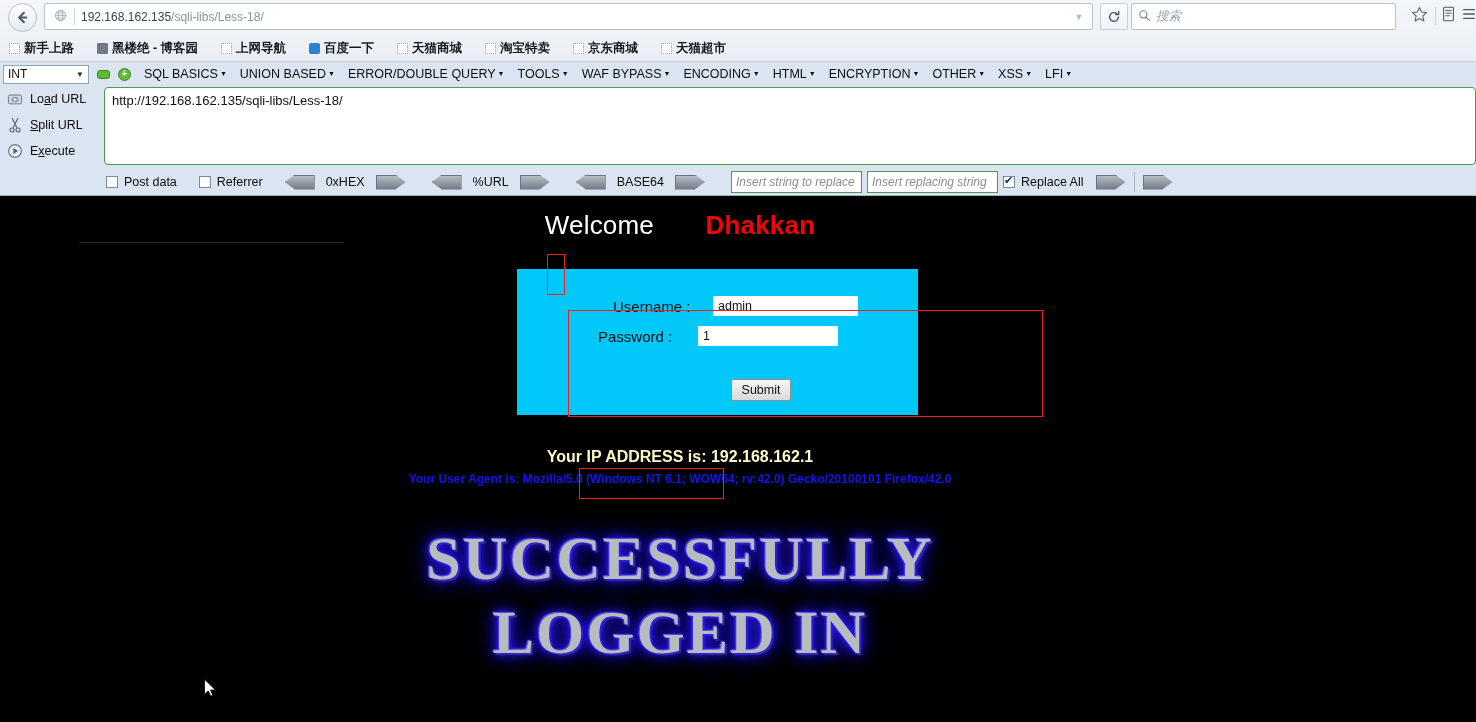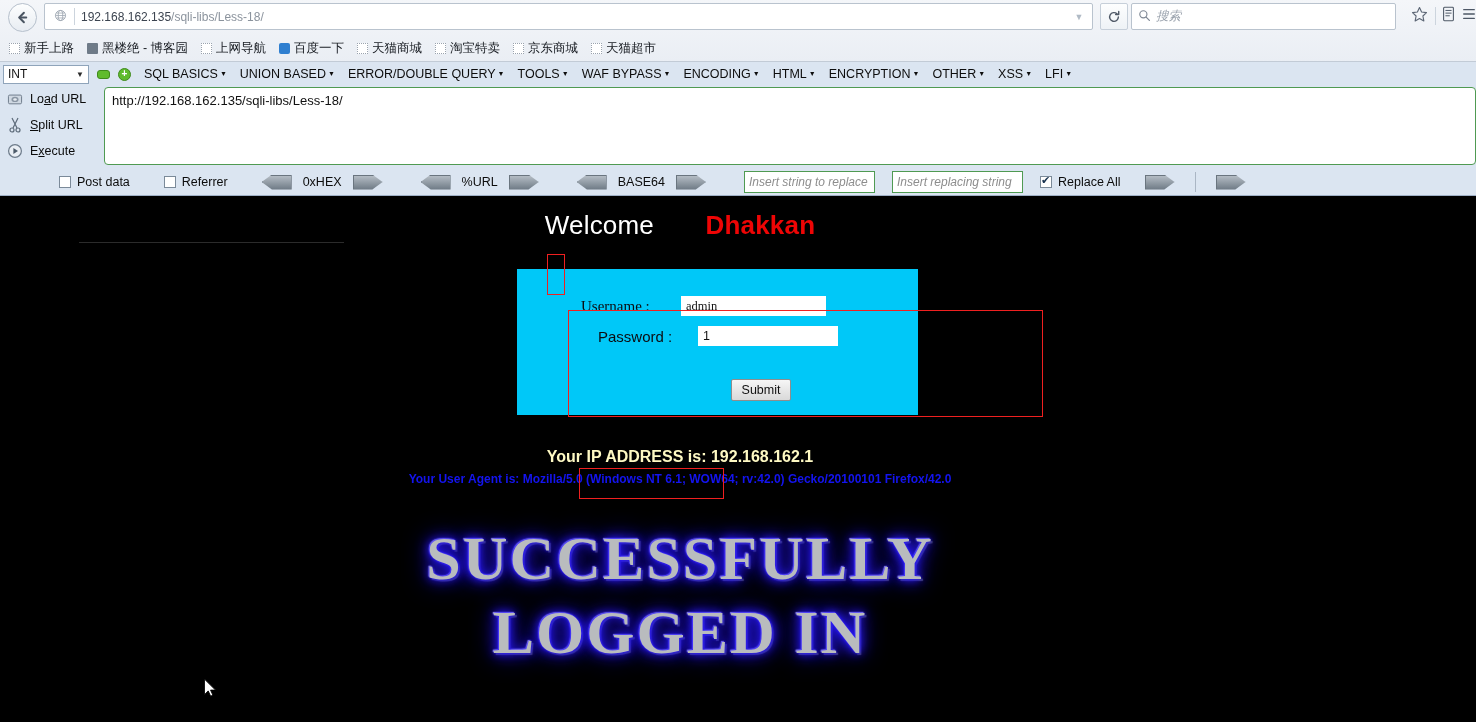--- a/index.html
+++ b/index.html
@@ -57,21 +57,21 @@
   #search-icon-glyph{ width:24px; text-align:center; color:#7e8794; font-size:12px; }
   #search-placeholder{ font-size:12.5px; color:#9aa2ad; font-style:italic; }
   #star-button{ position:absolute; right:48px; top:6px; font-size:17px; color:#5c6675; }
   #reader-button{ position:absolute; right:20px; top:6px; font-size:16px; color:#4e5866; }
   #chrome-divider{ position:absolute; right:40px; top:7px; width:1px; height:18px; background:#ccd4dd; }
   #menu-button{ position:absolute; right:0px; top:6px; font-size:16px; color:#4e5866; }
 
   
   #bookmarks-bar{
     position:absolute; left:0; top:34px; width:100%; height:28px;
-    display:flex; align-items:center; padding-left:4px; gap:3px;
+    display:flex; align-items:center; padding-left:4px; gap:13px;font-weight:bold;
   }
   .bookmark-item{
     display:flex; align-items:center; gap:4px;
     padding:2px 5px; font-size:12.5px; color:#15191f;
     white-space:nowrap;
   }
   .bm-icon{
     width:11px; height:11px; border:1px dotted #9aa3ae; background:#fff;
     display:inline-block; flex:none;
   }
@@ -121,21 +121,21 @@
   .hb-action .lbl{ font-size:12.5px; color:#0b0b0b; }
   .hb-action .lbl u{ text-decoration:underline; }
   #hb-textarea{
     position:absolute; left:104px; top:1px; right:0px; height:78px;
     background:#fff; border:1px solid #4f9a52; border-radius:4px;
     padding:5px 7px; font-size:13px; color:#111;
   }
 
   #hackbar-optrow{
     position:absolute; left:0; top:106px; width:100%; height:28px;
-    display:flex; align-items:center; padding-left:59px; gap:12px;
+    display:flex; align-items:center; padding-left:106px; gap:0;
   }
   .opt-check{ display:flex; align-items:center; gap:6px; font-size:12.5px; color:#0c0c0c; margin-right:22px;}
   .cbox{ width:12px; height:12px; border:1px solid #7b8a99; background:#fff; display:inline-block; flex:none; }
   .cbox.checked{ position:relative; }
   .cbox.checked:after{
     content:"✔"; position:absolute; left:0px; top:-3px; font-size:11px; color:#18324f;
   }
   .enc-group{ display:flex; align-items:center; gap:0; margin-right:26px; }
   .arrow-left, .arrow-right{
     width:30px; height:15px; flex:none;
@@ -164,21 +164,21 @@
   }
   #welcome-line #dhakkan{ color:#ee0505; font-weight:bold; margin-left:44px; }
 
   #login-panel{
     position:absolute; left:517px; top:73px; width:401px; height:146px;
     background:#00c8f8;
   }
   .form-row{
     position:absolute; display:flex; align-items:center;
   }
-  #row-username{ left:64px; top:27px;font-family:Liberation Serif, serif; }
+  #row-username{ left:96px; top:27px; }
   #row-password{ left:81px; top:57px; }
   .form-label{ font-size:15px; color:#0c0c10; width:100px; }
   .form-input{
     width:145px; height:20px; background:#fff; border:1px solid #fff;
     font-size:12.5px; color:#111; padding:0 4px; display:flex; align-items:center;
   }
   #password-input{ width:140px; }
   #submit-button{
     position:absolute; left:214px; top:110px; width:60px; height:22px;
     background:linear-gradient(#f6f6f6,#d9d9d9);

